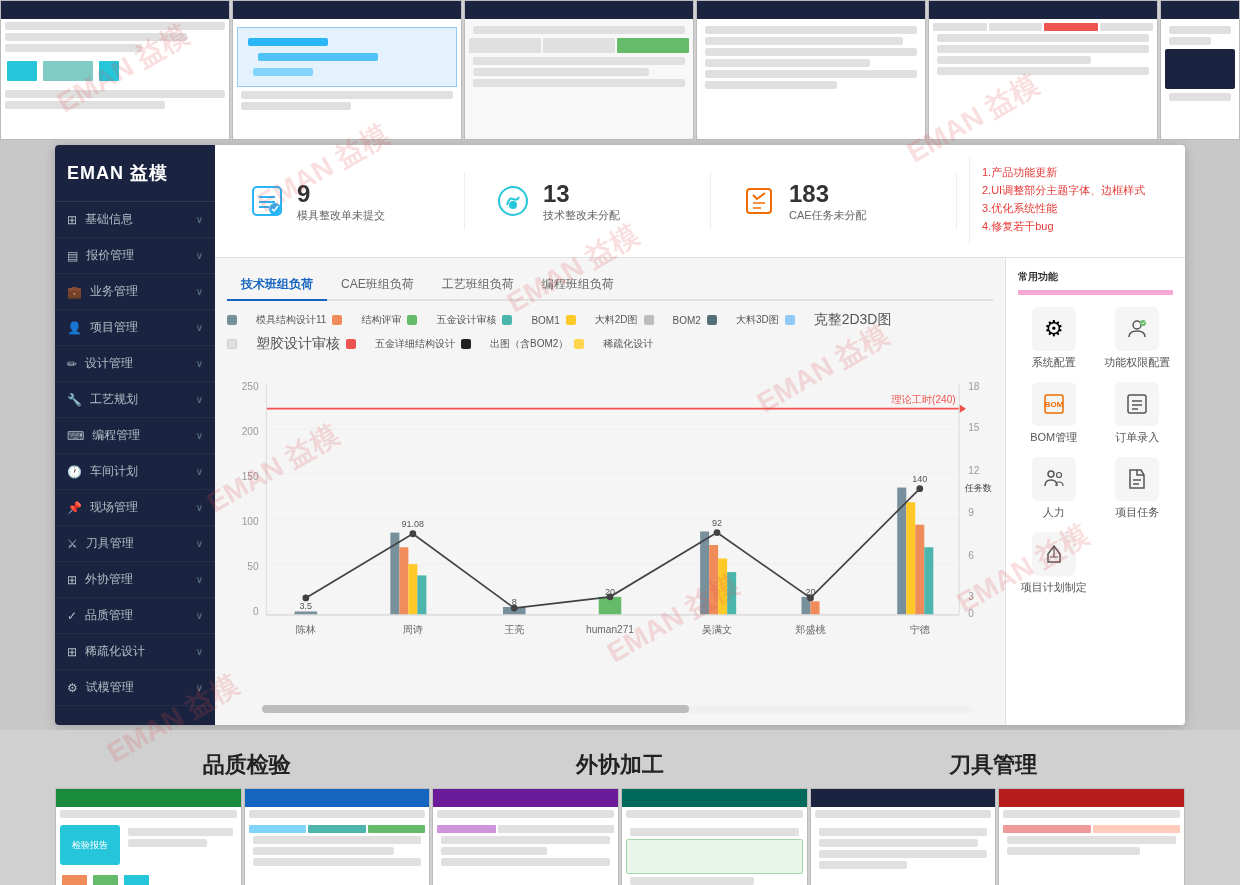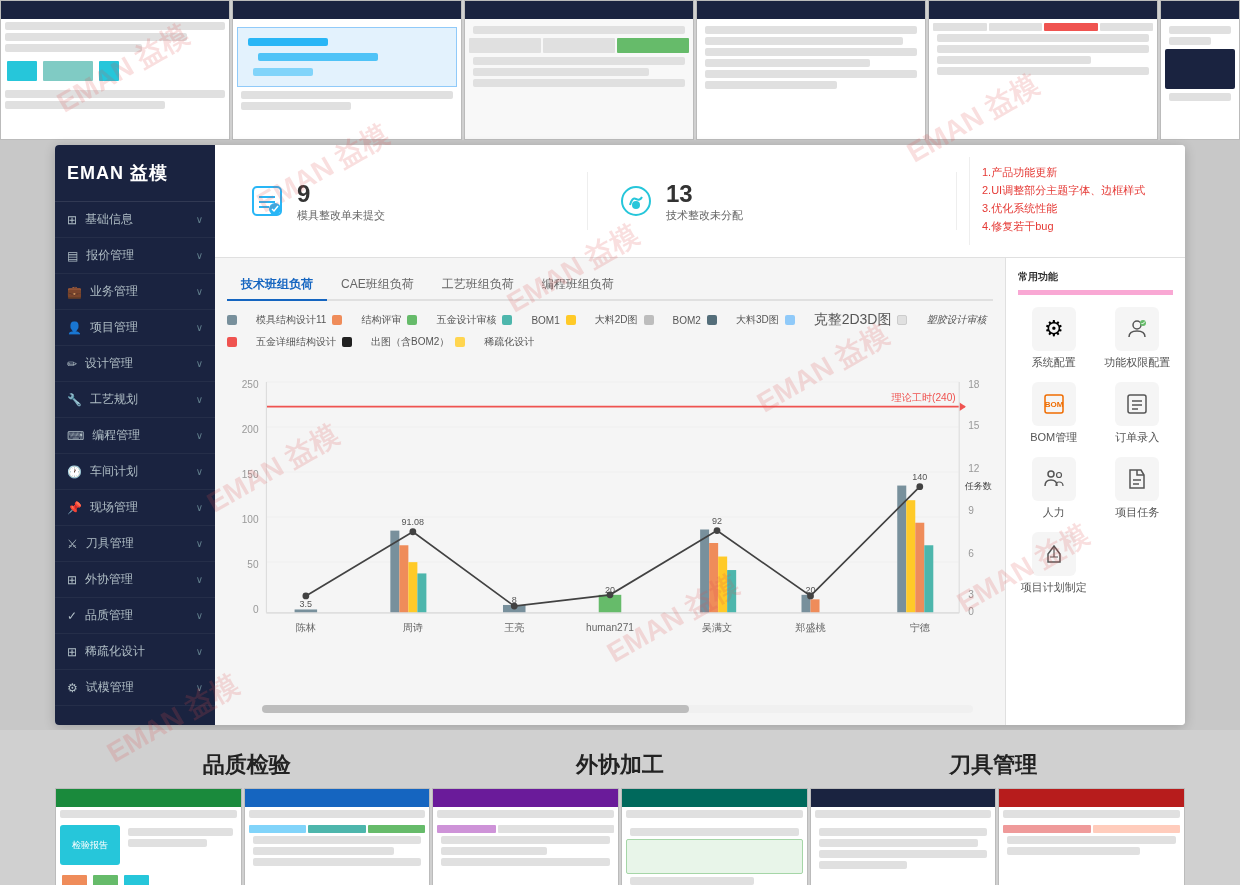--- a/index.html
+++ b/index.html
@@ -533,20 +533,34 @@
             <circle cx="18" cy="22" r="4" fill="#26c6da"></circle>
           </svg>
         </div>
         <div class="stat-info">
           <span class="stat-number">13</span>
           <span class="stat-label">技术整改未分配</span>
         </div>
       </div>
 
 
+      <div class="stat-card">
+        <div class="stat-icon">
+          <svg width="36" height="36" viewBox="0 0 36 36">
+            <rect x="6" y="6" width="24" height="24" rx="3" fill="none" stroke="#ef6c00" stroke-width="2"></rect>
+            <path d="M12 12 L16 16 L24 10" stroke="#ef6c00" stroke-width="2" fill="none"></path>
+            <line x1="12" y1="20" x2="24" y2="20" stroke="#ef6c00" stroke-width="1.5"></line>
+            <line x1="12" y1="25" x2="20" y2="25" stroke="#ef6c00" stroke-width="1.5"></line>
+          </svg>
+        </div>
+        <div class="stat-info">
+          <span class="stat-number">183</span>
+          <span class="stat-label">CAE任务未分配</span>
+        </div>
+      </div>
 
       <div class="notes-section">
         <div>1.产品功能更新</div>
         <div>2.UI调整部分主题字体、边框样式</div>
         <div>3.优化系统性能</div>
         <div>4.修复若干bug</div>
       </div>
     </div>
 
     <div class="tabs-chart-area">
@@ -588,21 +602,21 @@
           <div class="legend-item">
             <div class="legend-dot" style="background:#546e7a;"></div>
             <span style="font-size:10px;color:#555;">大料3D图</span>
           </div>
           <div class="legend-item">
             <div class="legend-dot" style="background:#90caf9;"></div>
             <span style="font-size:14px;color:#555;">克整2D3D图</span>
           </div>
           <div class="legend-item">
             <div class="legend-dot" style="background:#e0e0e0;border:1px solid #ccc;"></div>
-            <span style="font-size:10px;color:#555;font-style:italic;">塑胶设计审核</span>
+            <span style="font-size:14px;color:#555;">塑胶设计审核</span>
           </div>
           <div class="legend-item">
             <div class="legend-dot" style="background:#ef5350;"></div>
             <span style="font-size:10px;color:#555;">五金详细结构设计</span>
           </div>
           <div class="legend-item">
             <div class="legend-dot" style="background:#212121;"></div>
             <span style="font-size:10px;color:#555;">出图（含BOM2）</span>
           </div>
           <div class="legend-item">

